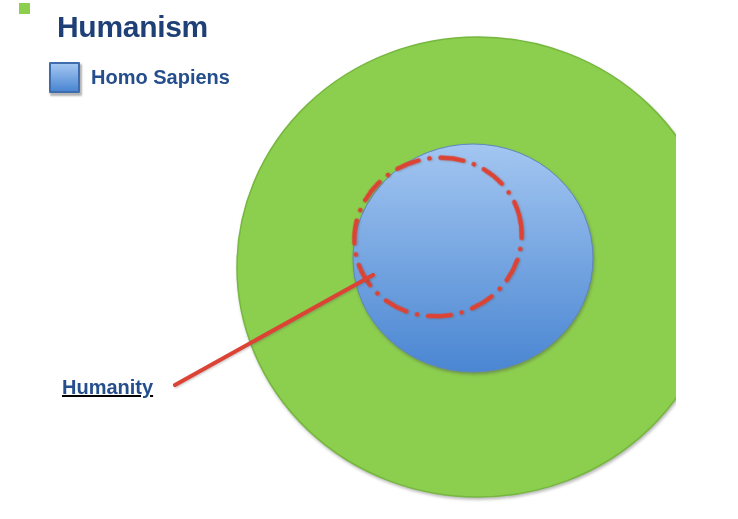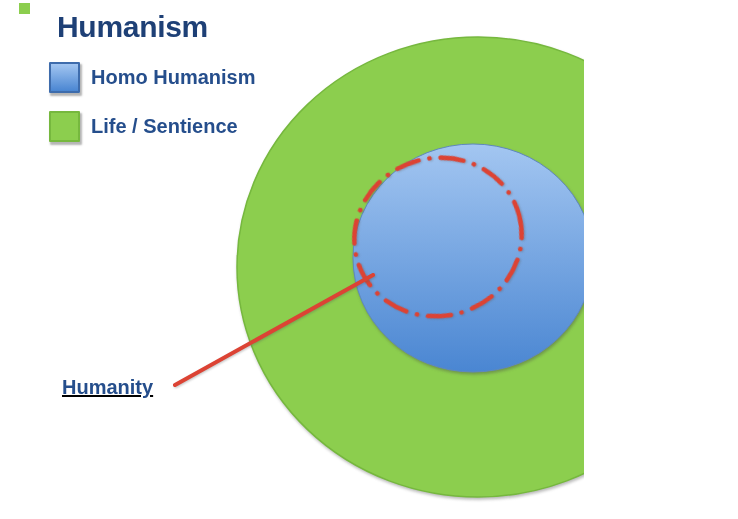--- a/index.html
+++ b/index.html
@@ -1,18 +1,18 @@
 <!DOCTYPE html>
 <html style="--text-title: #1E4076; --text-label: #254E8C; --green: #8CCE4E; --green-border: #76B83E; --blue-gradient-top: #A3C6F1; --blue-gradient-bottom: #4A86D2; --blue-border: #3E6CAC; --blue-edge: #5F87BF; --red: #DC4334;"><head>
 <meta charset="utf-8">
 <style>
   html, body { margin: 0; padding: 0; background: #ffffff; }
   .canvas {
     position: relative;
-    width: 584px;
+    width: 676px;
     height: 519px;
     background: #ffffff;
     overflow: hidden;
     font-family: "Liberation Sans", sans-serif;
   }
 
   
   .page-title {
     position: absolute;
     left: 57px;
@@ -104,27 +104,23 @@
 <body>
 
 <div class="canvas">
 
   <div class="corner-mark"></div>
 
   <div class="page-title">Humanism</div>
 
   <div class="legend-item row-0">
     <span class="legend-swatch swatch-blue"></span>
-    <span class="legend-label">Homo Humanism</span>
+    <span class="legend-label">Homo Sapiens</span>
   </div>
 
-  <div class="legend-item row-1">
-    <span class="legend-swatch swatch-green"></span>
-    <span class="legend-label">Life / Sentience</span>
-  </div>
 
   <svg class="diagram-svg" width="738" height="519" viewBox="0 0 738 519">
     <defs>
       <linearGradient id="blueGrad" x1="0" y1="0" x2="0" y2="1">
         <stop class="stop-top" offset="0"></stop>
         <stop class="stop-bottom" offset="1"></stop>
       </linearGradient>
     </defs>
 
     <ellipse class="outer-circle" cx="478" cy="267" rx="241" ry="230"></ellipse>

